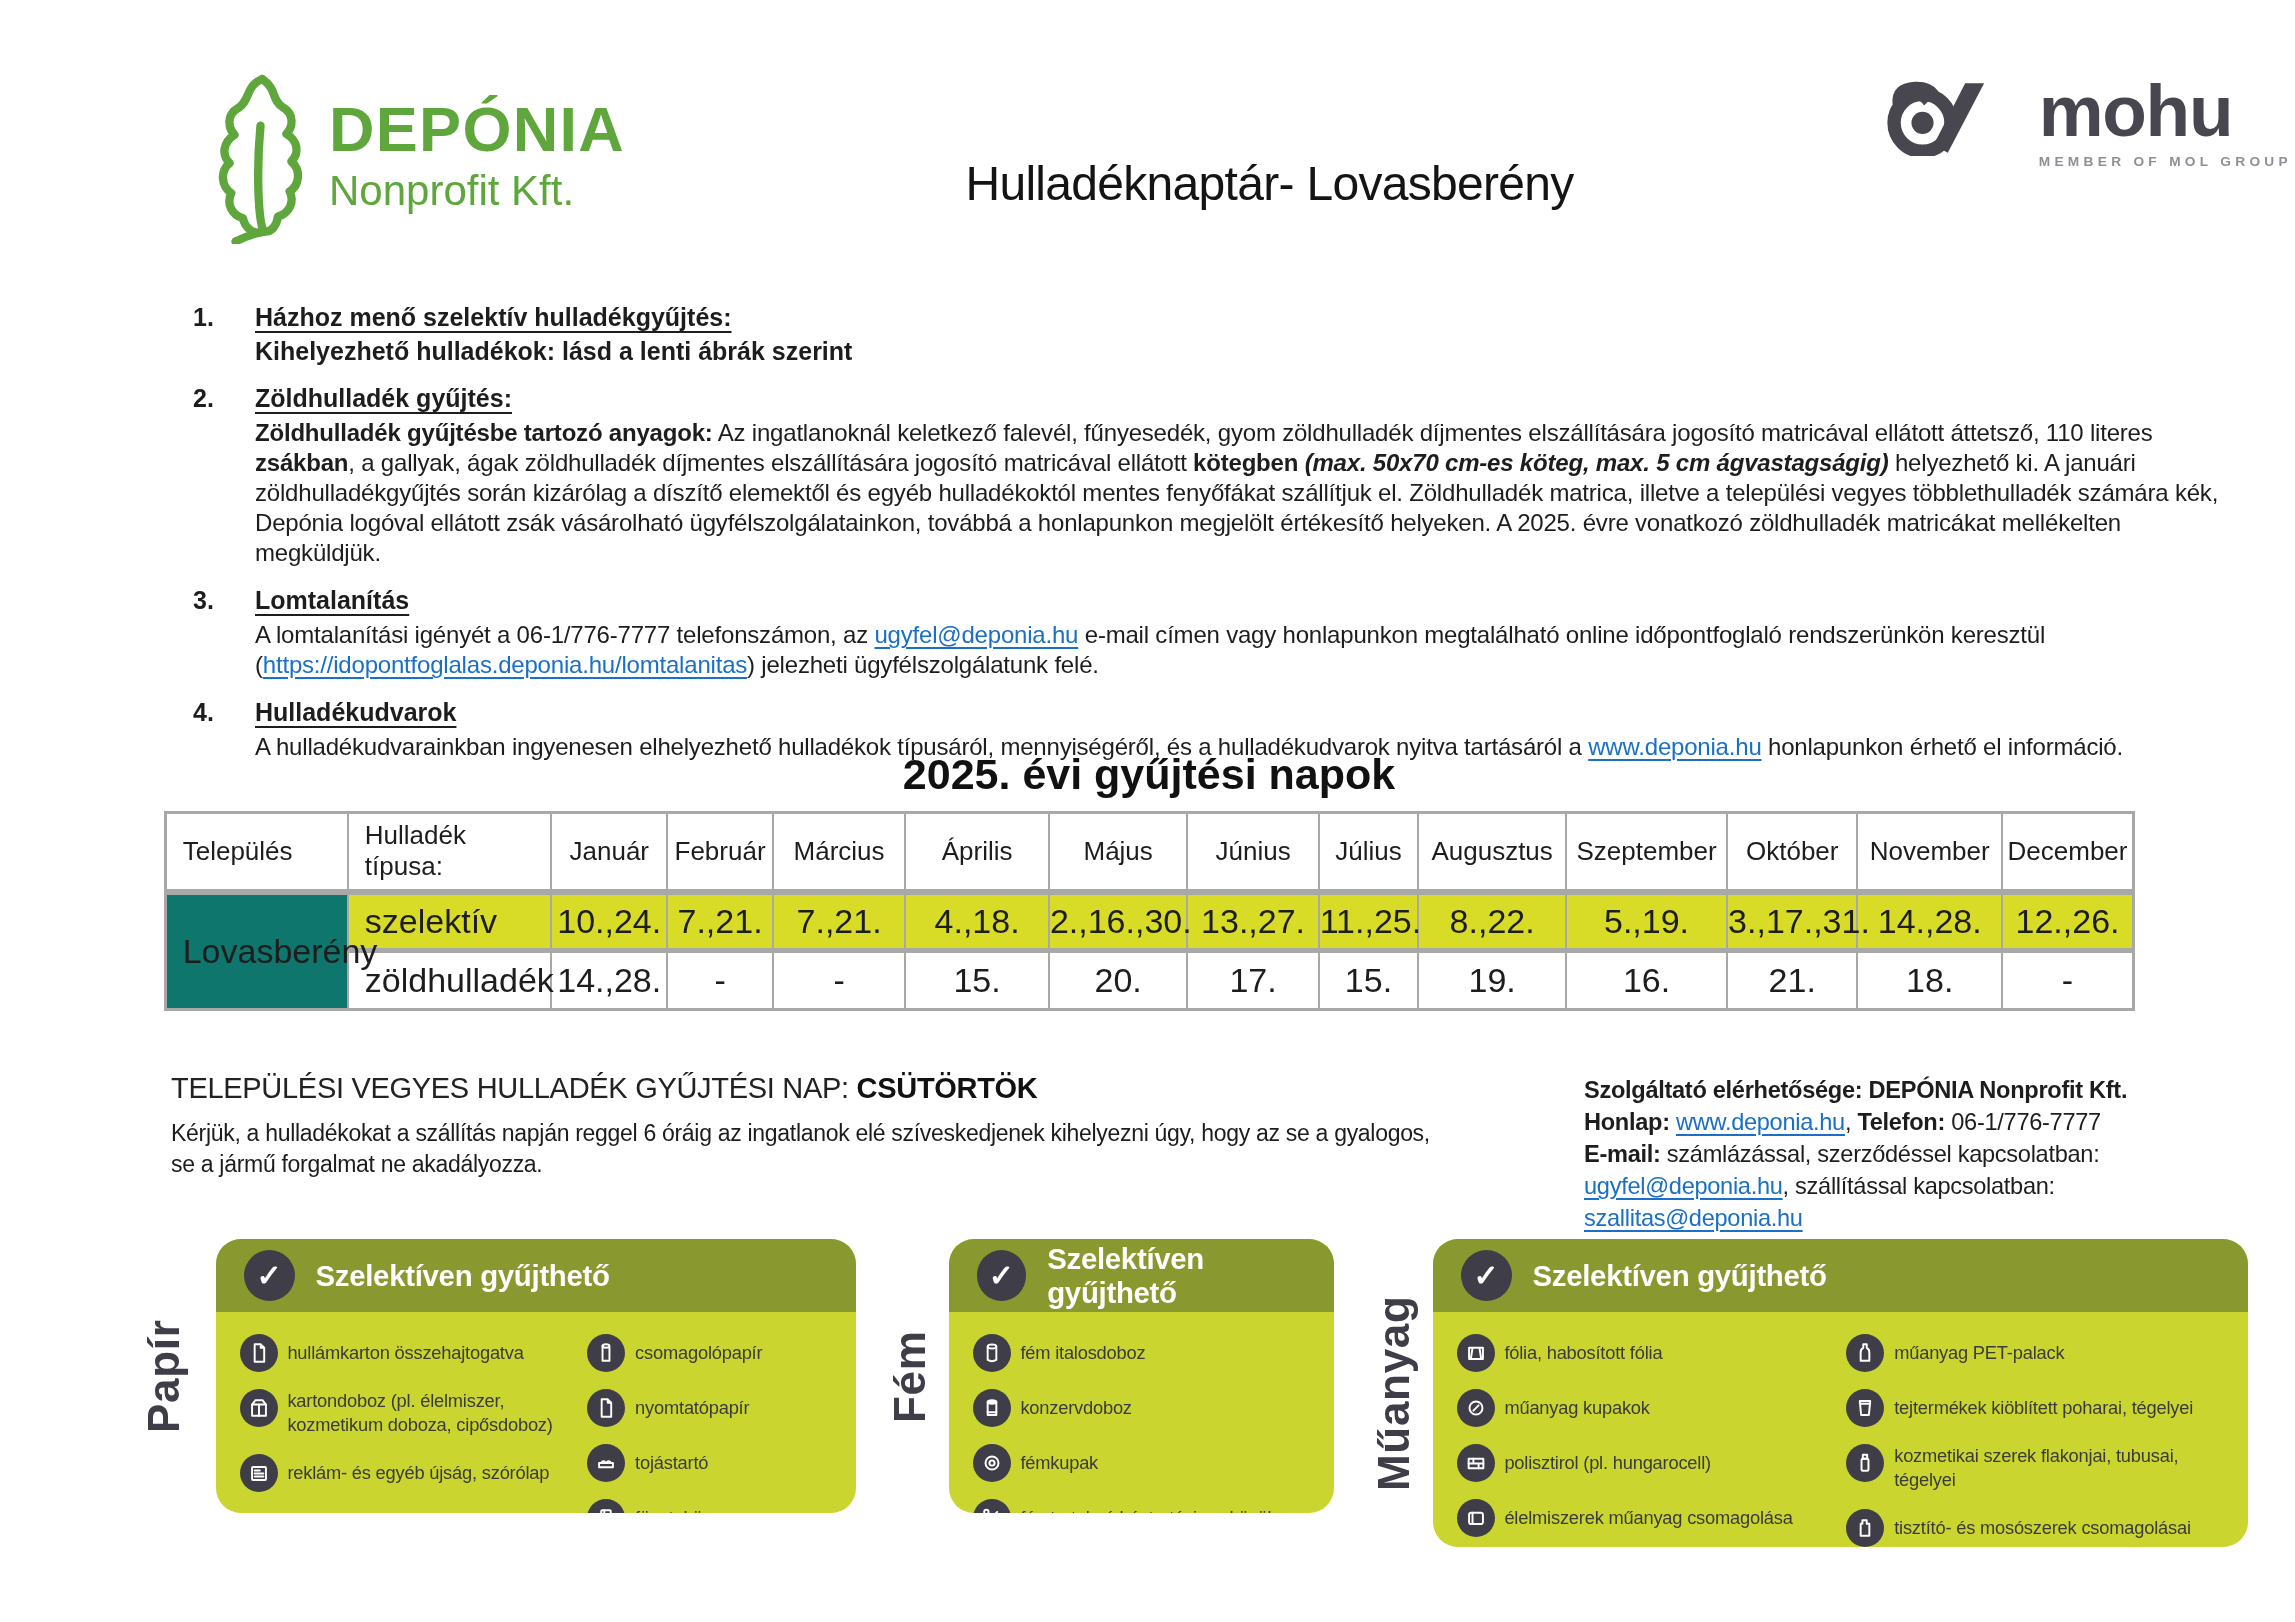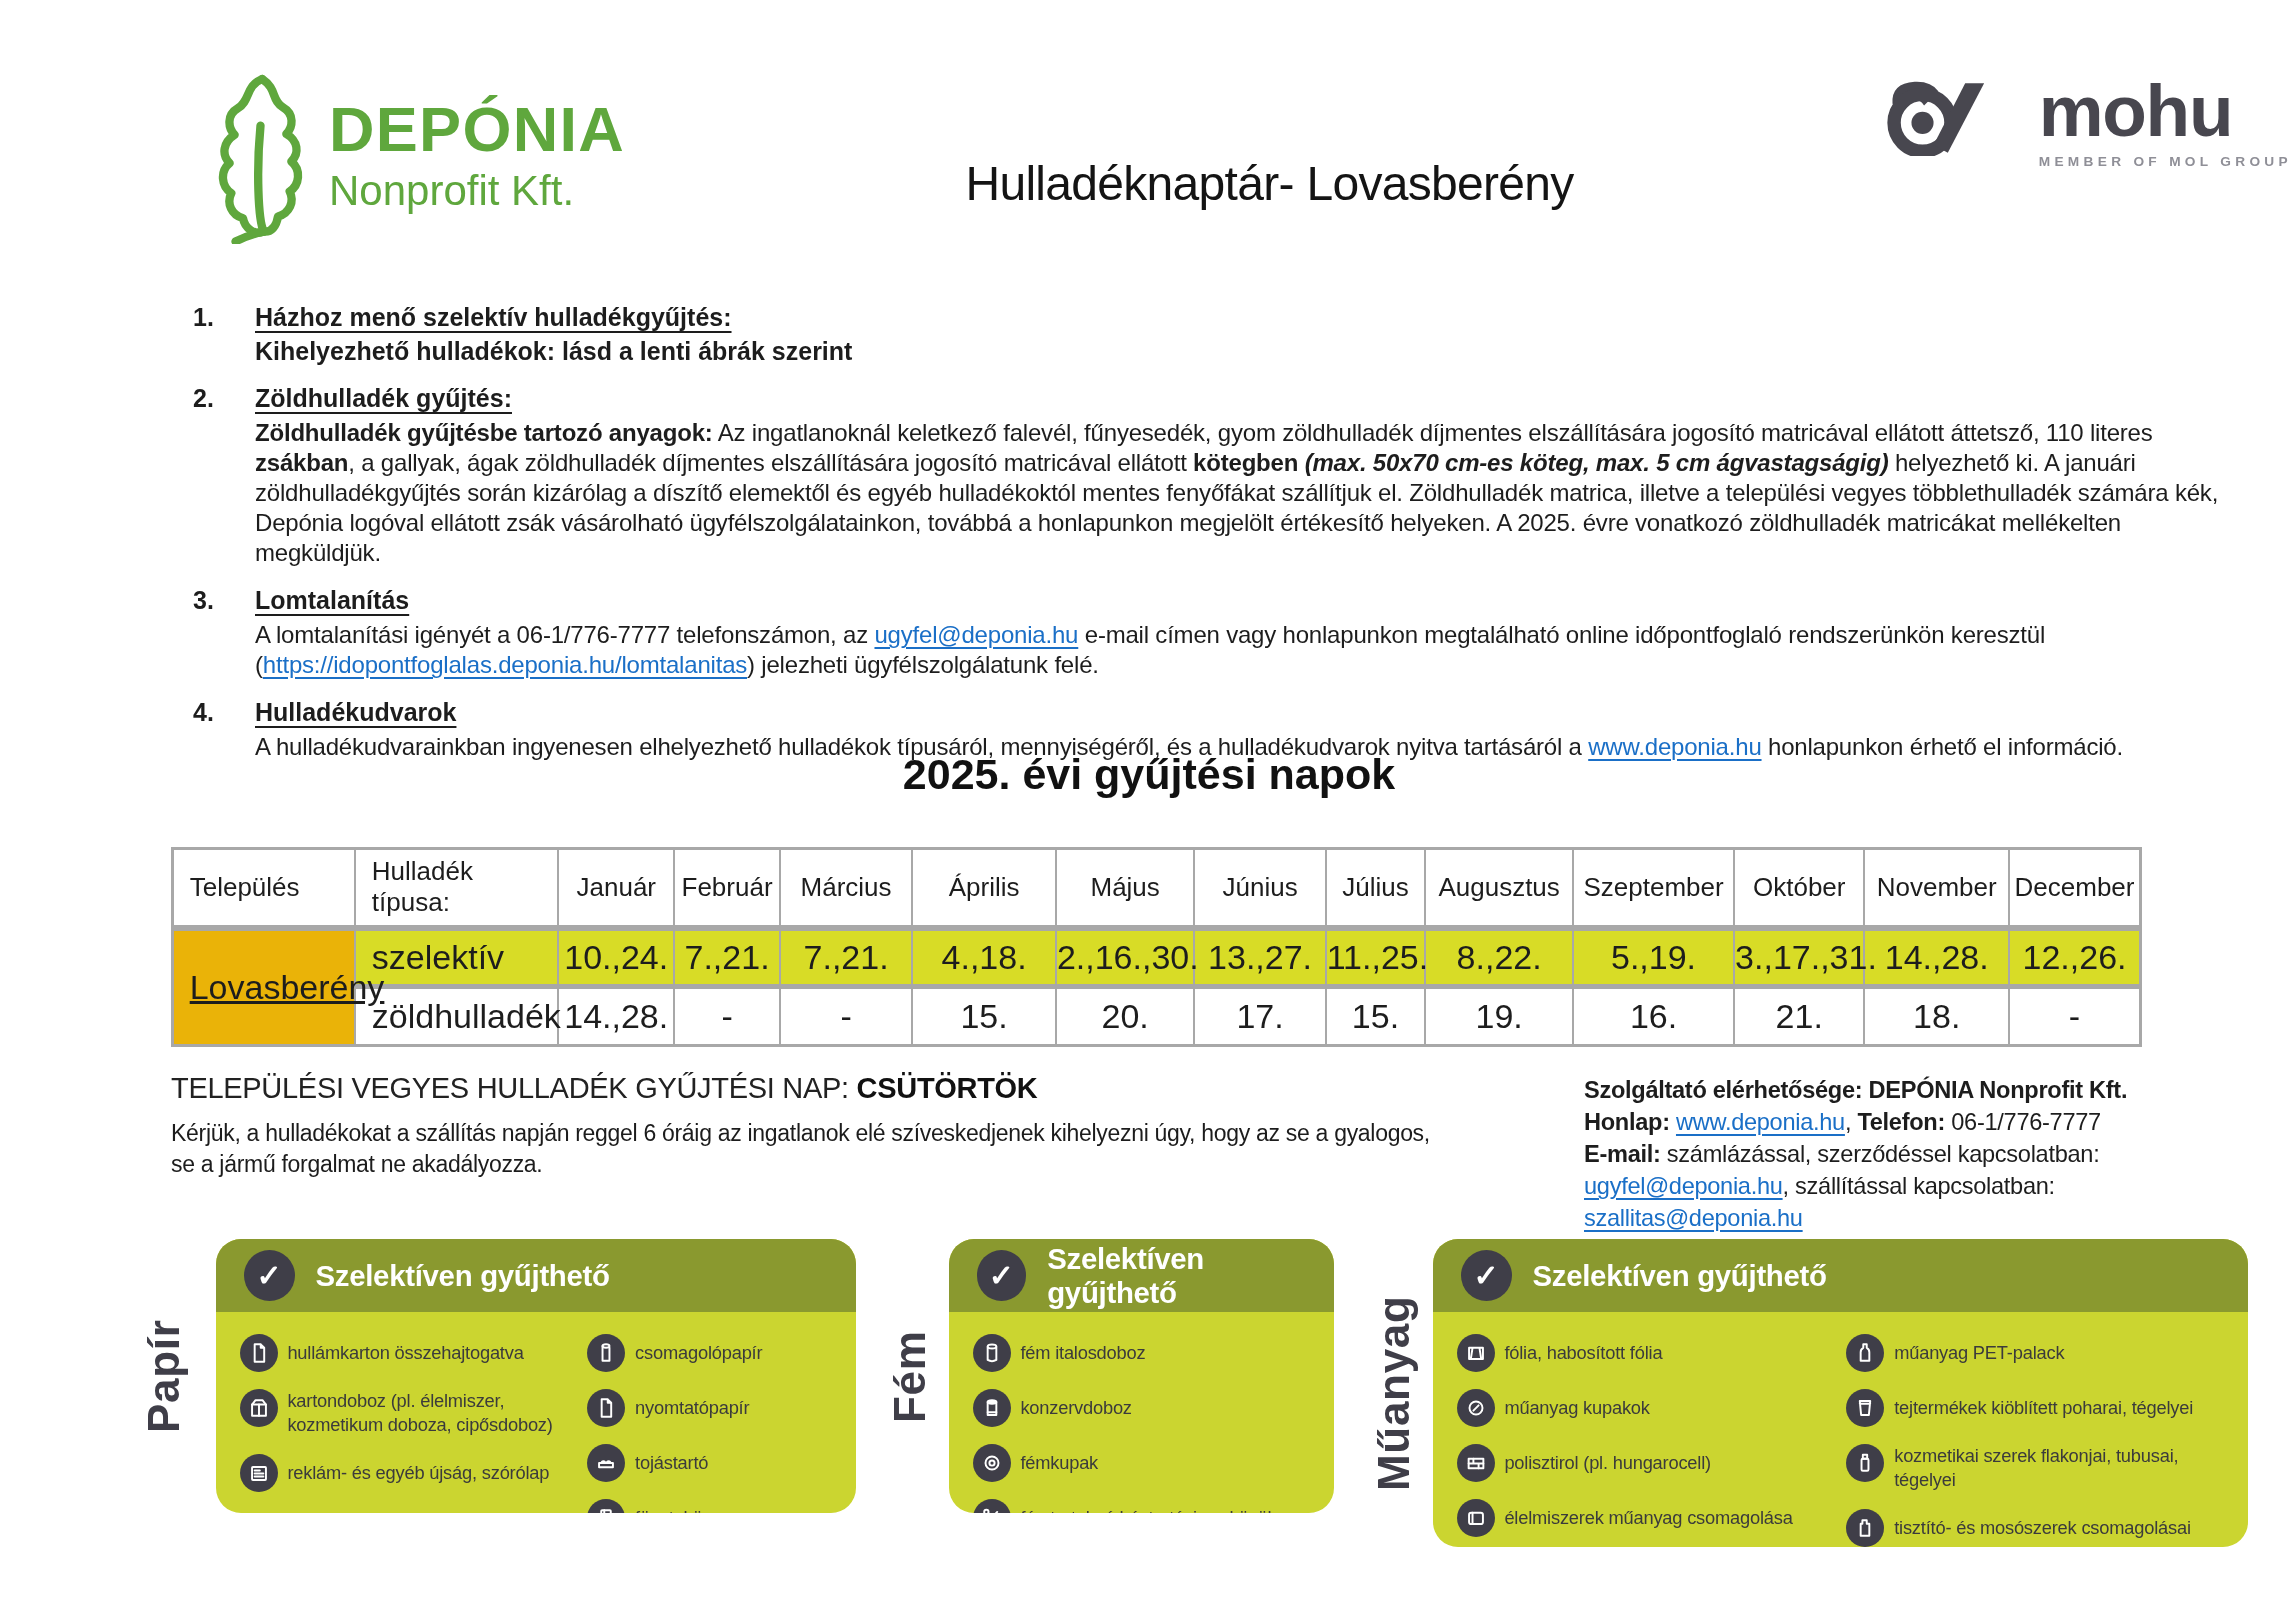--- a/index.html
+++ b/index.html
@@ -39,30 +39,30 @@
     text-decoration:underline;text-decoration-thickness:2px;text-underline-offset:4.6px;}
   .info-strongline{font-size:25px;font-weight:bold;line-height:30px;margin-top:3.9px;}
   .info-para{font-size:24px;line-height:30px;margin-top:5.2px;letter-spacing:-0.2px;}
   .s-b{font-weight:bold;}
   .s-bi{font-weight:bold;font-style:italic;}
   .s-l{color:var(--link);text-decoration:underline;text-decoration-thickness:2px;text-underline-offset:3.9px;}
 
   
   .cal-title{position:absolute;left:164px;top:750px;width:1970px;text-align:center;
     font-size:43px;font-weight:600;color:#111;}
-  .cal-wrap{position:absolute;left:171px;top:811px;margin-top:36px;}
+  .cal-wrap{position:absolute;left:164px;top:811px;}
   table.cal{border-collapse:collapse;table-layout:fixed;width:1971px;background:#fff;}
   table.cal th,table.cal td{border:2.6px solid var(--border);font-weight:400;}
   table.cal{border:3.9px solid var(--border);}
   table.cal thead th{height:79px;font-size:26px;text-align:center;padding:0 3.9px;}
   table.cal thead th.left{text-align:left;padding-left:15.7px;}
   table.cal tbody td,table.cal tbody th{height:59px;font-size:34px;text-align:center;border-top-width:6.5px;}
   table.cal tbody tr:last-child td{border-top-width:5.9px;}
   td.type{text-align:left !important;padding-left:15.7px;}
-  th.muni{text-align:center;padding-left:15.7px;font-weight:400;background:#eab308;text-decoration:underline;}
+  th.muni{text-align:center;padding-left:15.7px;font-weight:400;background:#0f766e;}
   .hl{background:var(--hl);}
 
   
   .mixed{position:absolute;left:171px;top:1072px;width:1341px;}
   .mixed-line{font-size:29px;letter-spacing:-0.3px;color:#222;}
   .mixed-line .day{font-weight:bold;color:#111;}
   .mixed-note{margin-top:13px;font-size:23px;line-height:31px;letter-spacing:-0.3px;color:#1c1c1c;}
   .contact{position:absolute;left:1584px;top:1074px;width:681px;font-size:23.6px;line-height:32px;letter-spacing:-0.3px;}
 
   

